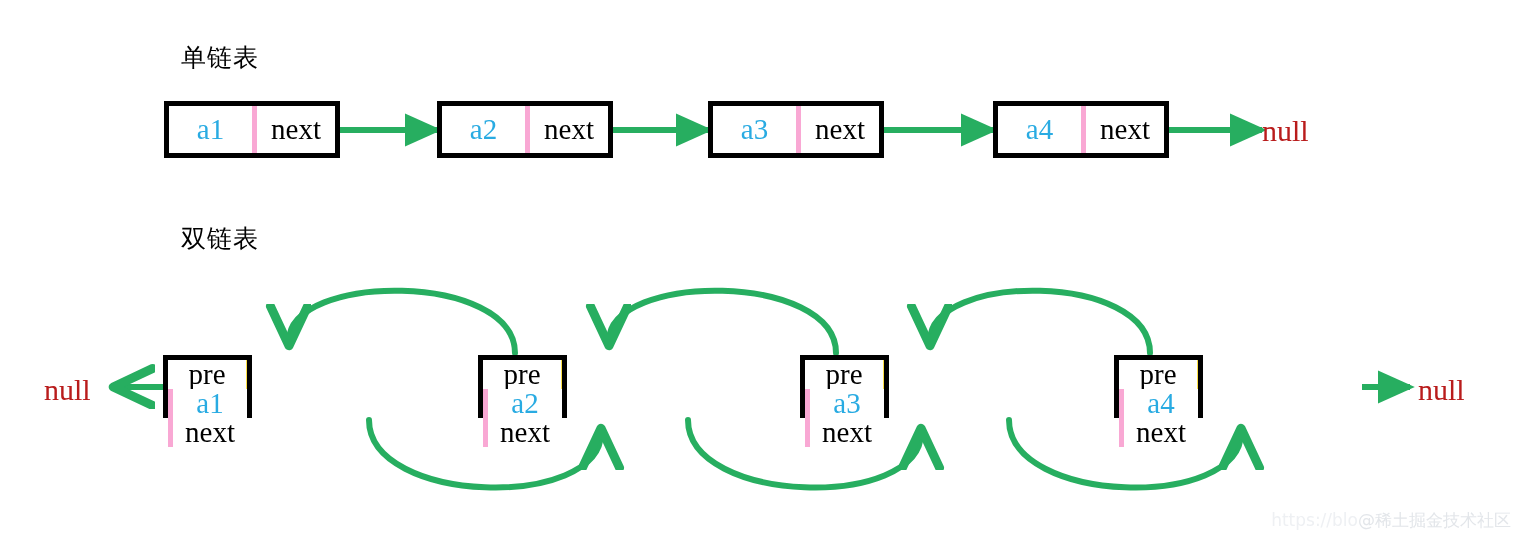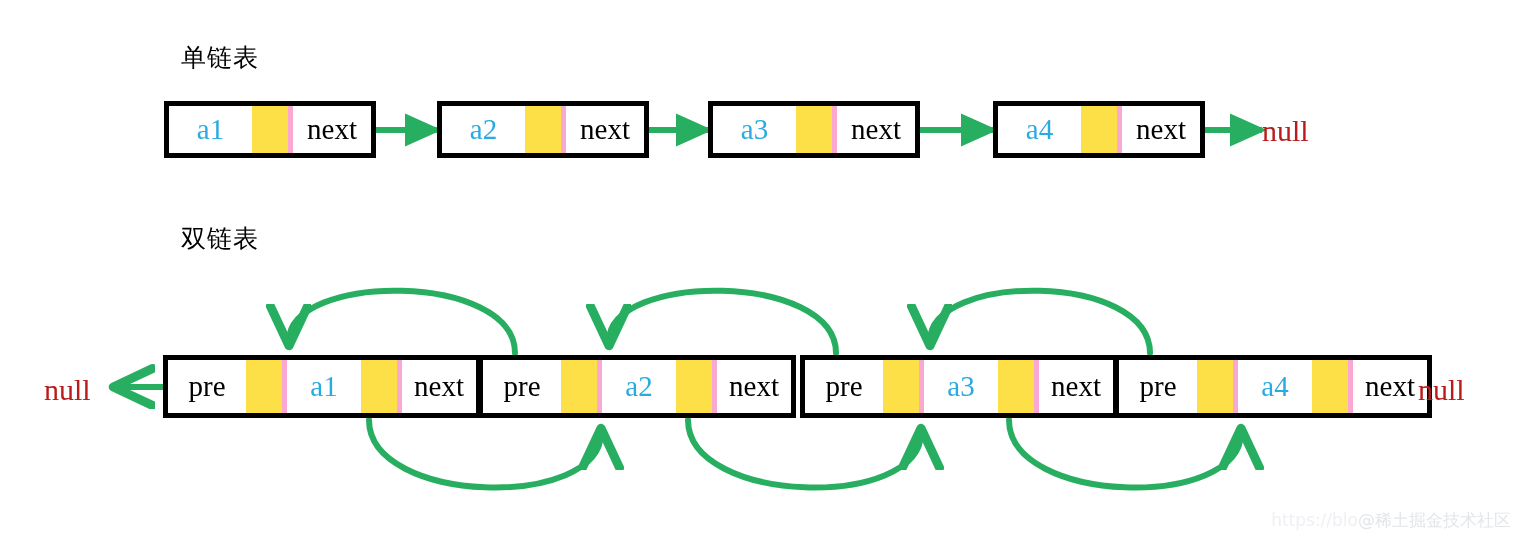--- a/index.html
+++ b/index.html
@@ -30,21 +30,20 @@
   }
   #label-single { left: 181px; top: 41px; }
   #label-double { left: 181px; top: 222px; text-align: right; }
 
   .node {
     position: absolute;
     display: flex;
     box-sizing: border-box;
     border: 5px solid #000000;
     background: #fde047;
-    gap: 36px;
   }
   .cell {
     box-sizing: border-box;
     display: flex;
     align-items: center;
     justify-content: center;
     font-size: 30px;
     line-height: 1;
     color: #000000;
     background: #ffffff;
@@ -58,21 +57,21 @@
   .row-single .cell { font-size: 29px; }
   .row-single .cell.data  { width: 83px; }
   .row-single .cell.next  { width: 83px; }
 
   #s-node-1 { left: 164px; }
   #s-node-2 { left: 437px; }
   #s-node-3 { left: 708px; }
   #s-node-4 { left: 993px; }
 
   
-  .row-double .node { top: 355px; height: 63px; }
+  .row-double .node { top: 355px; height: 63px; flex-direction: column; }
   .row-double .cell { font-size: 29px; }
   .row-double .cell.pre  { width: 78px; }
   .row-double .cell.data { width: 79px; }
   .row-double .cell.next { width: 79px; }
 
   #d-node-1 { left: 163px; }
   #d-node-2 { left: 478px; }
   #d-node-3 { left: 800px; }
   #d-node-4 { left: 1114px; }
 

